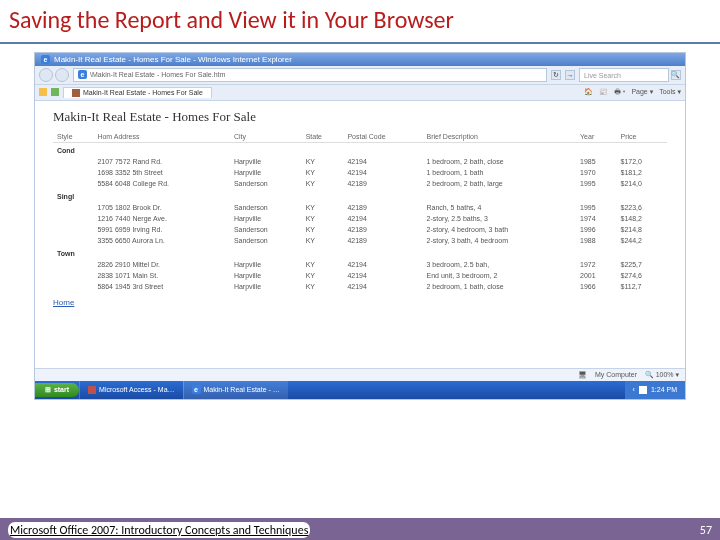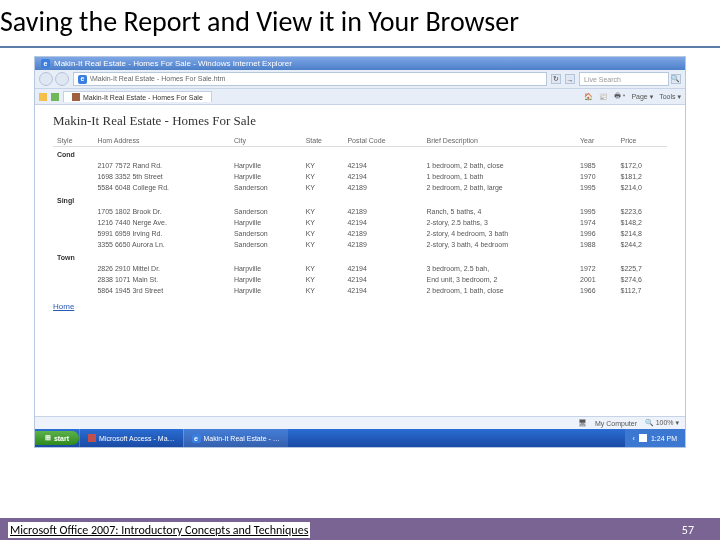--- a/index.html
+++ b/index.html
@@ -1,20 +1,20 @@
 <!DOCTYPE html>
 <html><head>
 <meta charset="utf-8">
 <style>
   * { box-sizing: border-box; margin: 0; padding: 0; }
   body { width: 720px; height: 540px; font-family: Calibri, Arial, sans-serif; background: #fff; overflow: hidden; position: relative; }
   .slide { width: 720px; height: 540px; position: relative; }
-  .slide-title { font-size: 28px; color: #000000; padding: 6px 10px 4px 0; line-height: 1.15; }
+  .slide-title { font-size: 24px; color: #b91c1c; padding: 6px 10px 4px 9px; line-height: 1.15; }
   .title-underline { height: 2px; background: #5b7ba8; margin: 4px 0 8px 0; }
-  .browser-frame { margin: 0 34px 0 34px; border: 1px solid #b5c8e0; background: #eef3fb; height: 392px; display: flex; flex-direction: column; font-family: Tahoma, Arial, sans-serif; font-size: 8px; color: #333; }
+  .browser-frame { margin: 0 34px 0 34px; border: 1px solid #b5c8e0; background: #eef3fb; height: 348px; display: flex; flex-direction: column; font-family: Tahoma, Arial, sans-serif; font-size: 8px; color: #333; }
   .titlebar { background: linear-gradient(#7ea7e6,#4c7fc8); color: #fff; padding: 2px 6px; font-size: 8px; display:flex; align-items:center; gap:4px; }
   .navbar { background: #e8eef8; border-bottom:1px solid #c7d3e6; padding: 2px 4px; display:flex; align-items:center; gap:4px; }
   .nav-left { display:flex; align-items:center; gap:2px; }
   .circle-btn { width:14px; height:14px; border-radius:50%; background:#dfe7f3; border:1px solid #b4c4db; }
   .url-field { flex:1; background:#fff; border:1px solid #b7c7de; height:14px; padding:0 4px; line-height:14px; font-size:7px; color:#666; display:flex; align-items:center; gap:3px; }
   .mini { width:10px; height:10px; background:#dfe7f3; border:1px solid #b4c4db; font-size:7px; display:flex; align-items:center; justify-content:center; }
   .nav-right { display:flex; align-items:center; gap:2px; }
   .search-field { width:90px; background:#fff; border:1px solid #b7c7de; height:14px; padding:0 4px; line-height:14px; font-size:7px; color:#999; }
   .tabbar { background:#e8eef8; border-bottom:1px solid #c7d3e6; padding:2px 4px; display:flex; align-items:center; gap:4px; justify-content:space-between; }
   .tabs { display:flex; align-items:center; gap:4px; }
@@ -27,22 +27,22 @@
   th { text-align:left; font-weight:normal; color:#666; padding:2px 4px; border-bottom:1px solid #ddd; }
   td { padding:2px 4px; }
   .grp td { color:#333; font-weight:bold; padding-top:4px; }
   .link { color:#2a59b5; text-decoration:underline; cursor:pointer;text-align:right; }
   .statusbar { background:#eef3fb; border-top:1px solid #c7d3e6; padding:2px 6px; font-size:7px; color:#555; display:flex; justify-content:flex-end; align-items:center; gap:8px; }
   .taskbar { background: linear-gradient(#2a6dd3,#1a4aa4); height:18px; display:flex; align-items:center; font-size:7px; color:#fff; }
   .start-btn { background: linear-gradient(#5db24a,#2f8a1d); padding:3px 10px; font-weight:bold; border-radius:0 8px 8px 0; display:flex; align-items:center; gap:3px; }
   .task-item { padding:0 8px; height:18px; display:flex; align-items:center; gap:3px; border-left:1px solid rgba(255,255,255,.2); }
   .systray { margin-left:auto; background:#3c78d2; padding:0 8px; height:18px; display:flex; align-items:center; gap:4px; }
   .footer-band { position:absolute; left:0; bottom:0; width:100%; background:#7a6493; height:22px; display:flex; align-items:center; }
-  .footer-label { position:absolute; left:8px; bottom:2px; background:#fff; font-family: Calibri, Arial, sans-serif; font-size:12px; padding:1px 2px; text-decoration: underline; }
-  .page-num { position:absolute; right:26px; bottom:3px; color:#fff; font-size:12px; }
+  .footer-label { position:absolute; left:8px; bottom:2px; background:#fff; font-family: Calibri, Arial, sans-serif; font-size:12px; padding:1px 2px; text-decoration: underline; border-radius: 7px; }
+  .page-num { position:absolute; right:8px; bottom:3px; color:#fff; font-size:12px; }
   .e-icon { width:9px; height:9px; background:#3a7fe0; color:#fff; font-size:7px; border-radius:2px; display:inline-flex; align-items:center; justify-content:center; font-weight:bold; }
   .fav-icon { width:8px; height:8px; background:#f5c04a; display:inline-block; }
   .sq { width:8px;height:8px; background:#888; display:inline-block; }
 </style>
 </head>
 <body>
 
 <div class="slide">
   <div class="slide-title">Saving the Report and View it in Your Browser</div>
   <div class="title-underline"></div>

